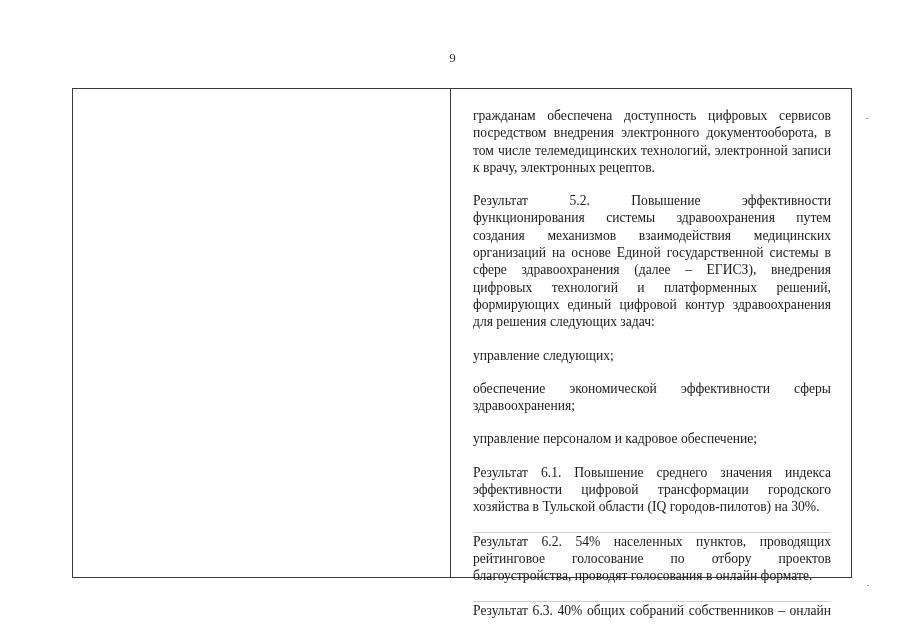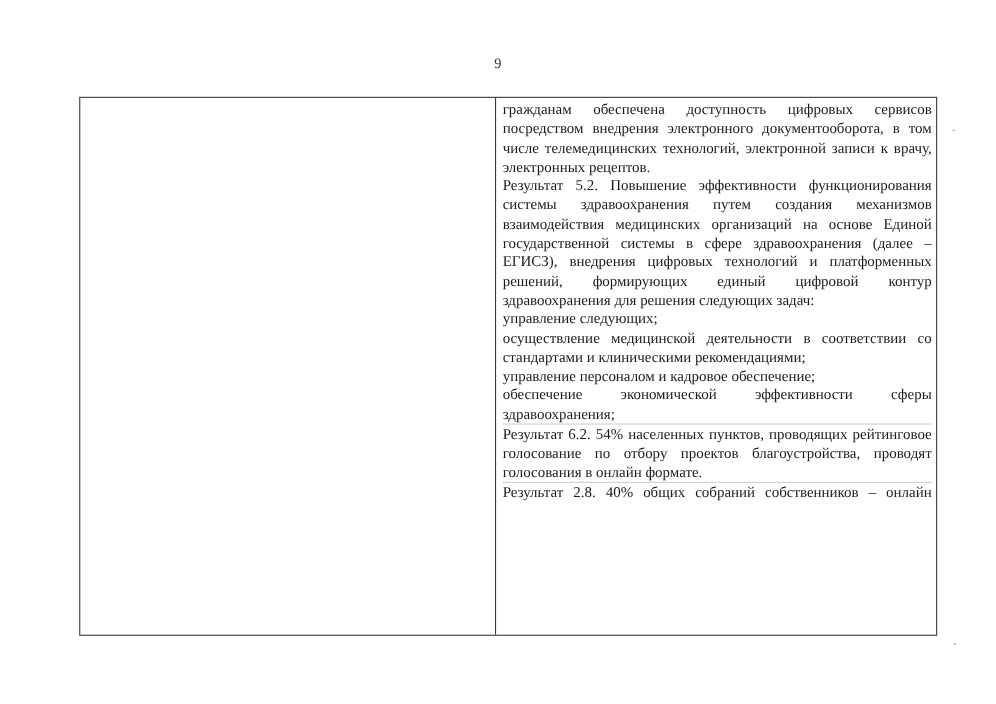--- a/index.html
+++ b/index.html
@@ -40,21 +40,21 @@
     box-sizing: border-box;
   }
   .cell-right {
     flex: 1;
     padding: 2px 4px 0 6px;
     box-sizing: border-box;
     font-size: 13.6px;
     line-height: 17.3px;
   }
   .para {
-    margin: 0;
+    margin: 16px;
     text-align: justify;
     text-align-last: left;
   }
   .para.sep {
     border-top: 1px solid #cfcfcf;
   }
   .para.justify-last {
     text-align-last: justify;
   }
   .speck {
@@ -68,22 +68,22 @@
 <body>
 
 <div class="page-number">9</div>
 
 <div class="doc-table">
   <div class="cell-left"></div>
   <div class="cell-right">
     <p class="para">гражданам обеспечена доступность цифровых сервисов посредством внедрения электронного документооборота, в том числе телемедицинских технологий, электронной записи к врачу, электронных рецептов.</p>
     <p class="para">Результат 5.2. Повышение эффективности функционирования системы здравоохранения путем создания механизмов взаимодействия медицинских организаций на основе Единой государственной системы в сфере здравоохранения (далее – ЕГИСЗ), внедрения цифровых технологий и платформенных решений, формирующих единый цифровой контур здравоохранения для решения следующих задач:</p>
     <p class="para">управление следующих;</p>
-    <p class="para">осуществление медицинской деятельности в соответствии со стандартами и клиническими рекомендациями;</p>
+    <p class="para">обеспечение экономической эффективности сферы здравоохранения;</p>
     <p class="para">управление персоналом и кадровое обеспечение;</p>
-    <p class="para">обеспечение экономической эффективности сферы здравоохранения;</p>
+    <p class="para">Результат 6.1. Повышение среднего значения индекса эффективности цифровой трансформации городского хозяйства в Тульской области (IQ городов-пилотов) на 30%.</p>
     <p class="para sep">Результат 6.2. 54% населенных пунктов, проводящих рейтинговое голосование по отбору проектов благоустройства, проводят голосования в онлайн формате.</p>
-    <p class="para sep justify-last">Результат 2.8. 40% общих собраний собственников – онлайн</p>
+    <p class="para sep justify-last">Результат 6.3. 40% общих собраний собственников – онлайн</p>
   </div>
 </div>
 
 <div class="speck" style="left:866px; top:118px;"></div>
 <div class="speck" style="left:867px; top:585px;"></div>
 
 </body></html>

